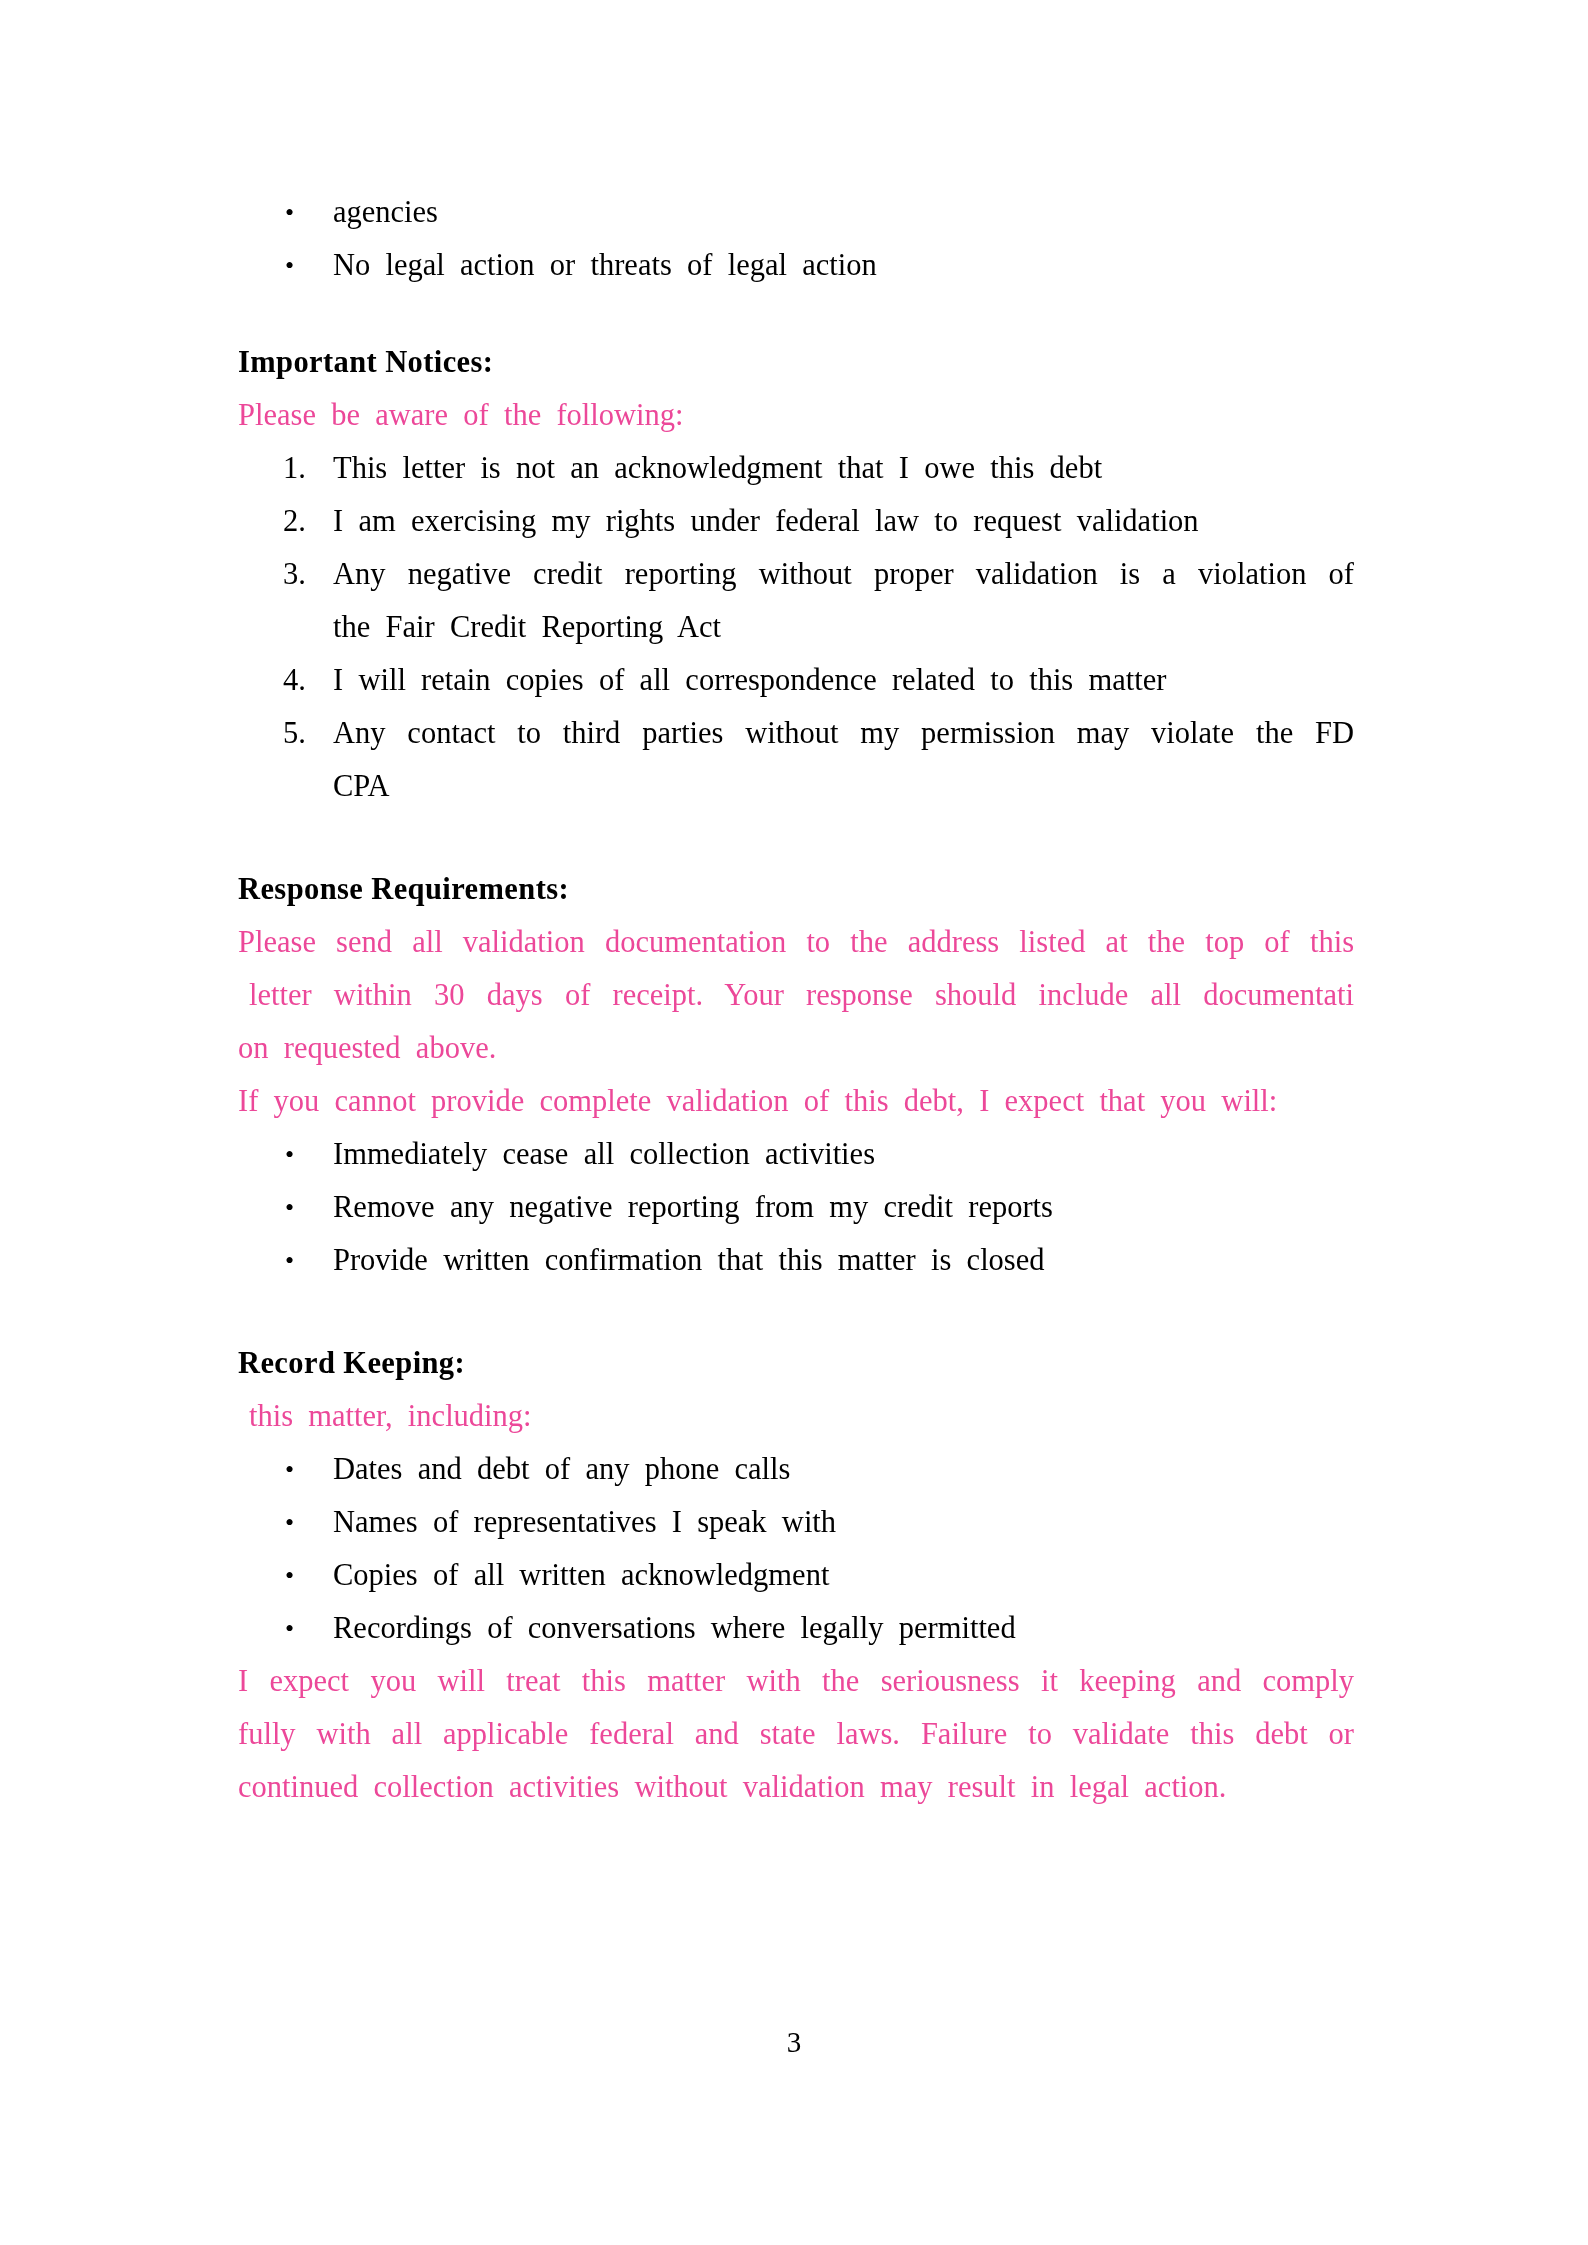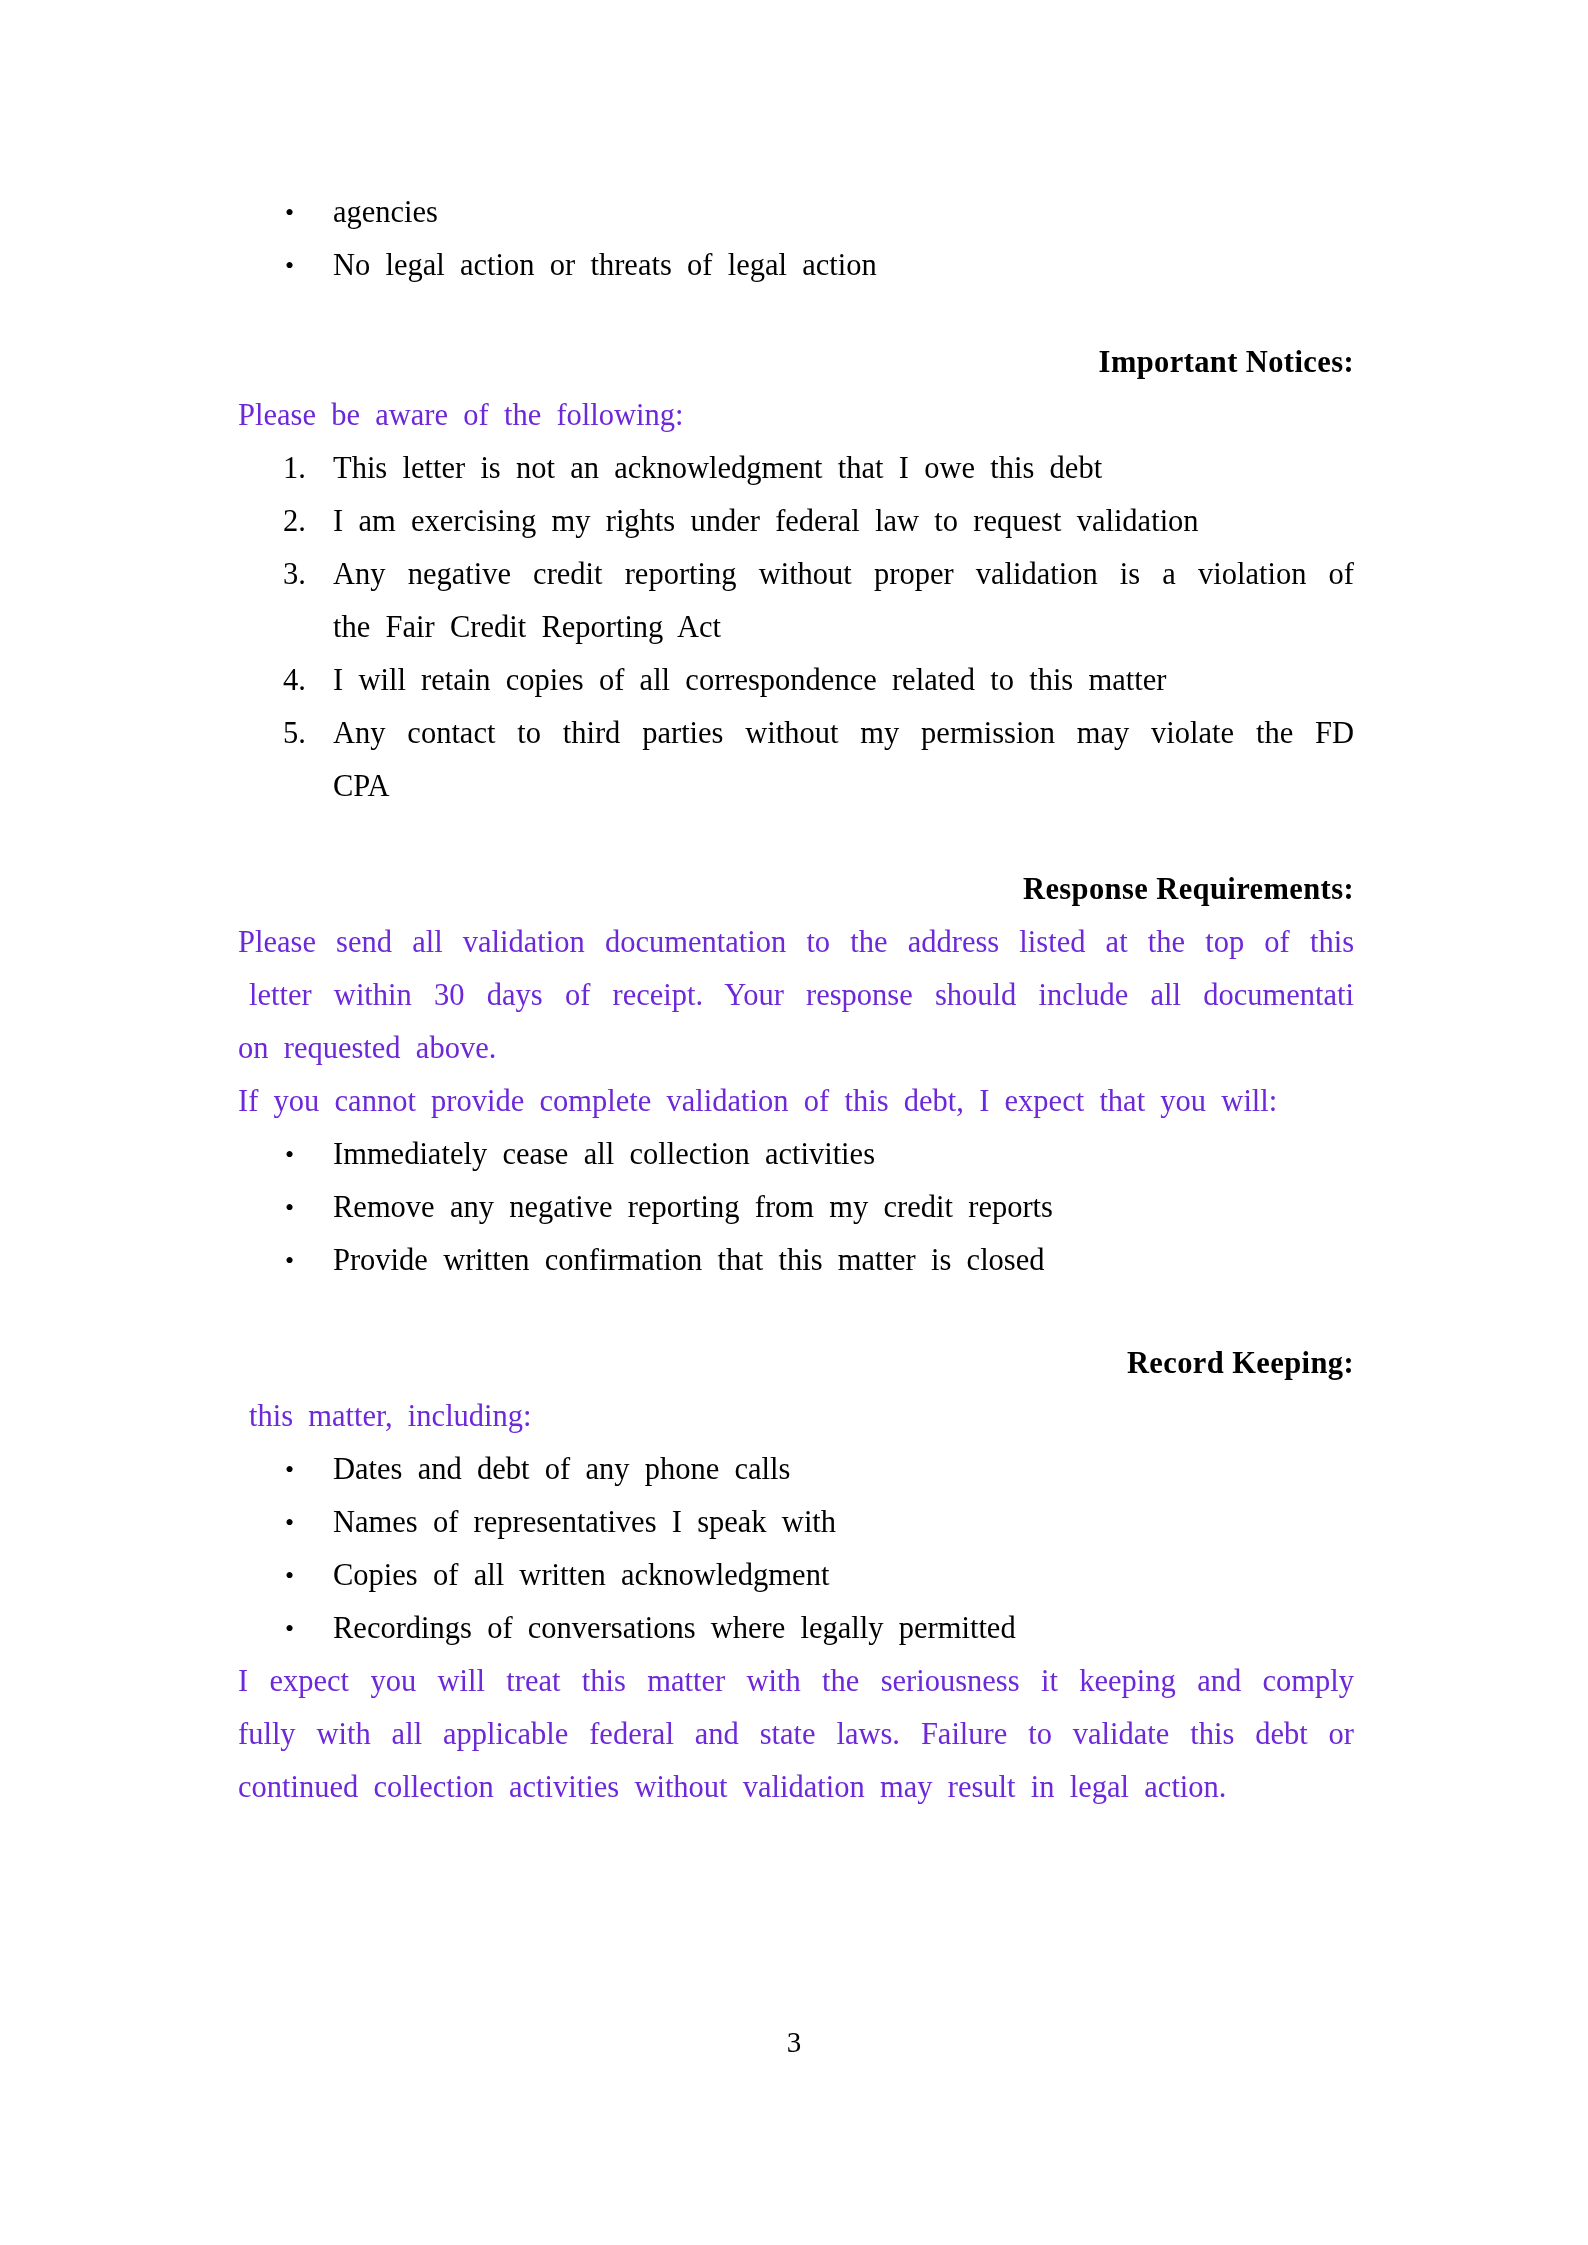--- a/index.html
+++ b/index.html
@@ -30,42 +30,41 @@
     width: 1116px;
   }
 
   
   .para {
     font-size: 30.5px;
     line-height: 53px;
     text-align: justify;
     text-justify: inter-word;
     margin: 0;
-    color: #6d28d9;
+    color: #ec4899;
   }
   .para .l {
     display: block;
     text-align: justify;
     text-align-last: justify;
     white-space: pre;
   }
   .para .l.last {
     text-align-last: left;
   }
   .para .l.indent {
     padding-left: 11px;
   }
 
   .heading {
     font-size: 30.5px;
     line-height: 53px;
     font-weight: bold;
     margin: 0;
     letter-spacing: 0.4px;
-    text-align: right;
   }
 
   
   .list {
     margin: 0;
     padding: 0;
     list-style: none;
   }
   .list li {
     position: relative;

